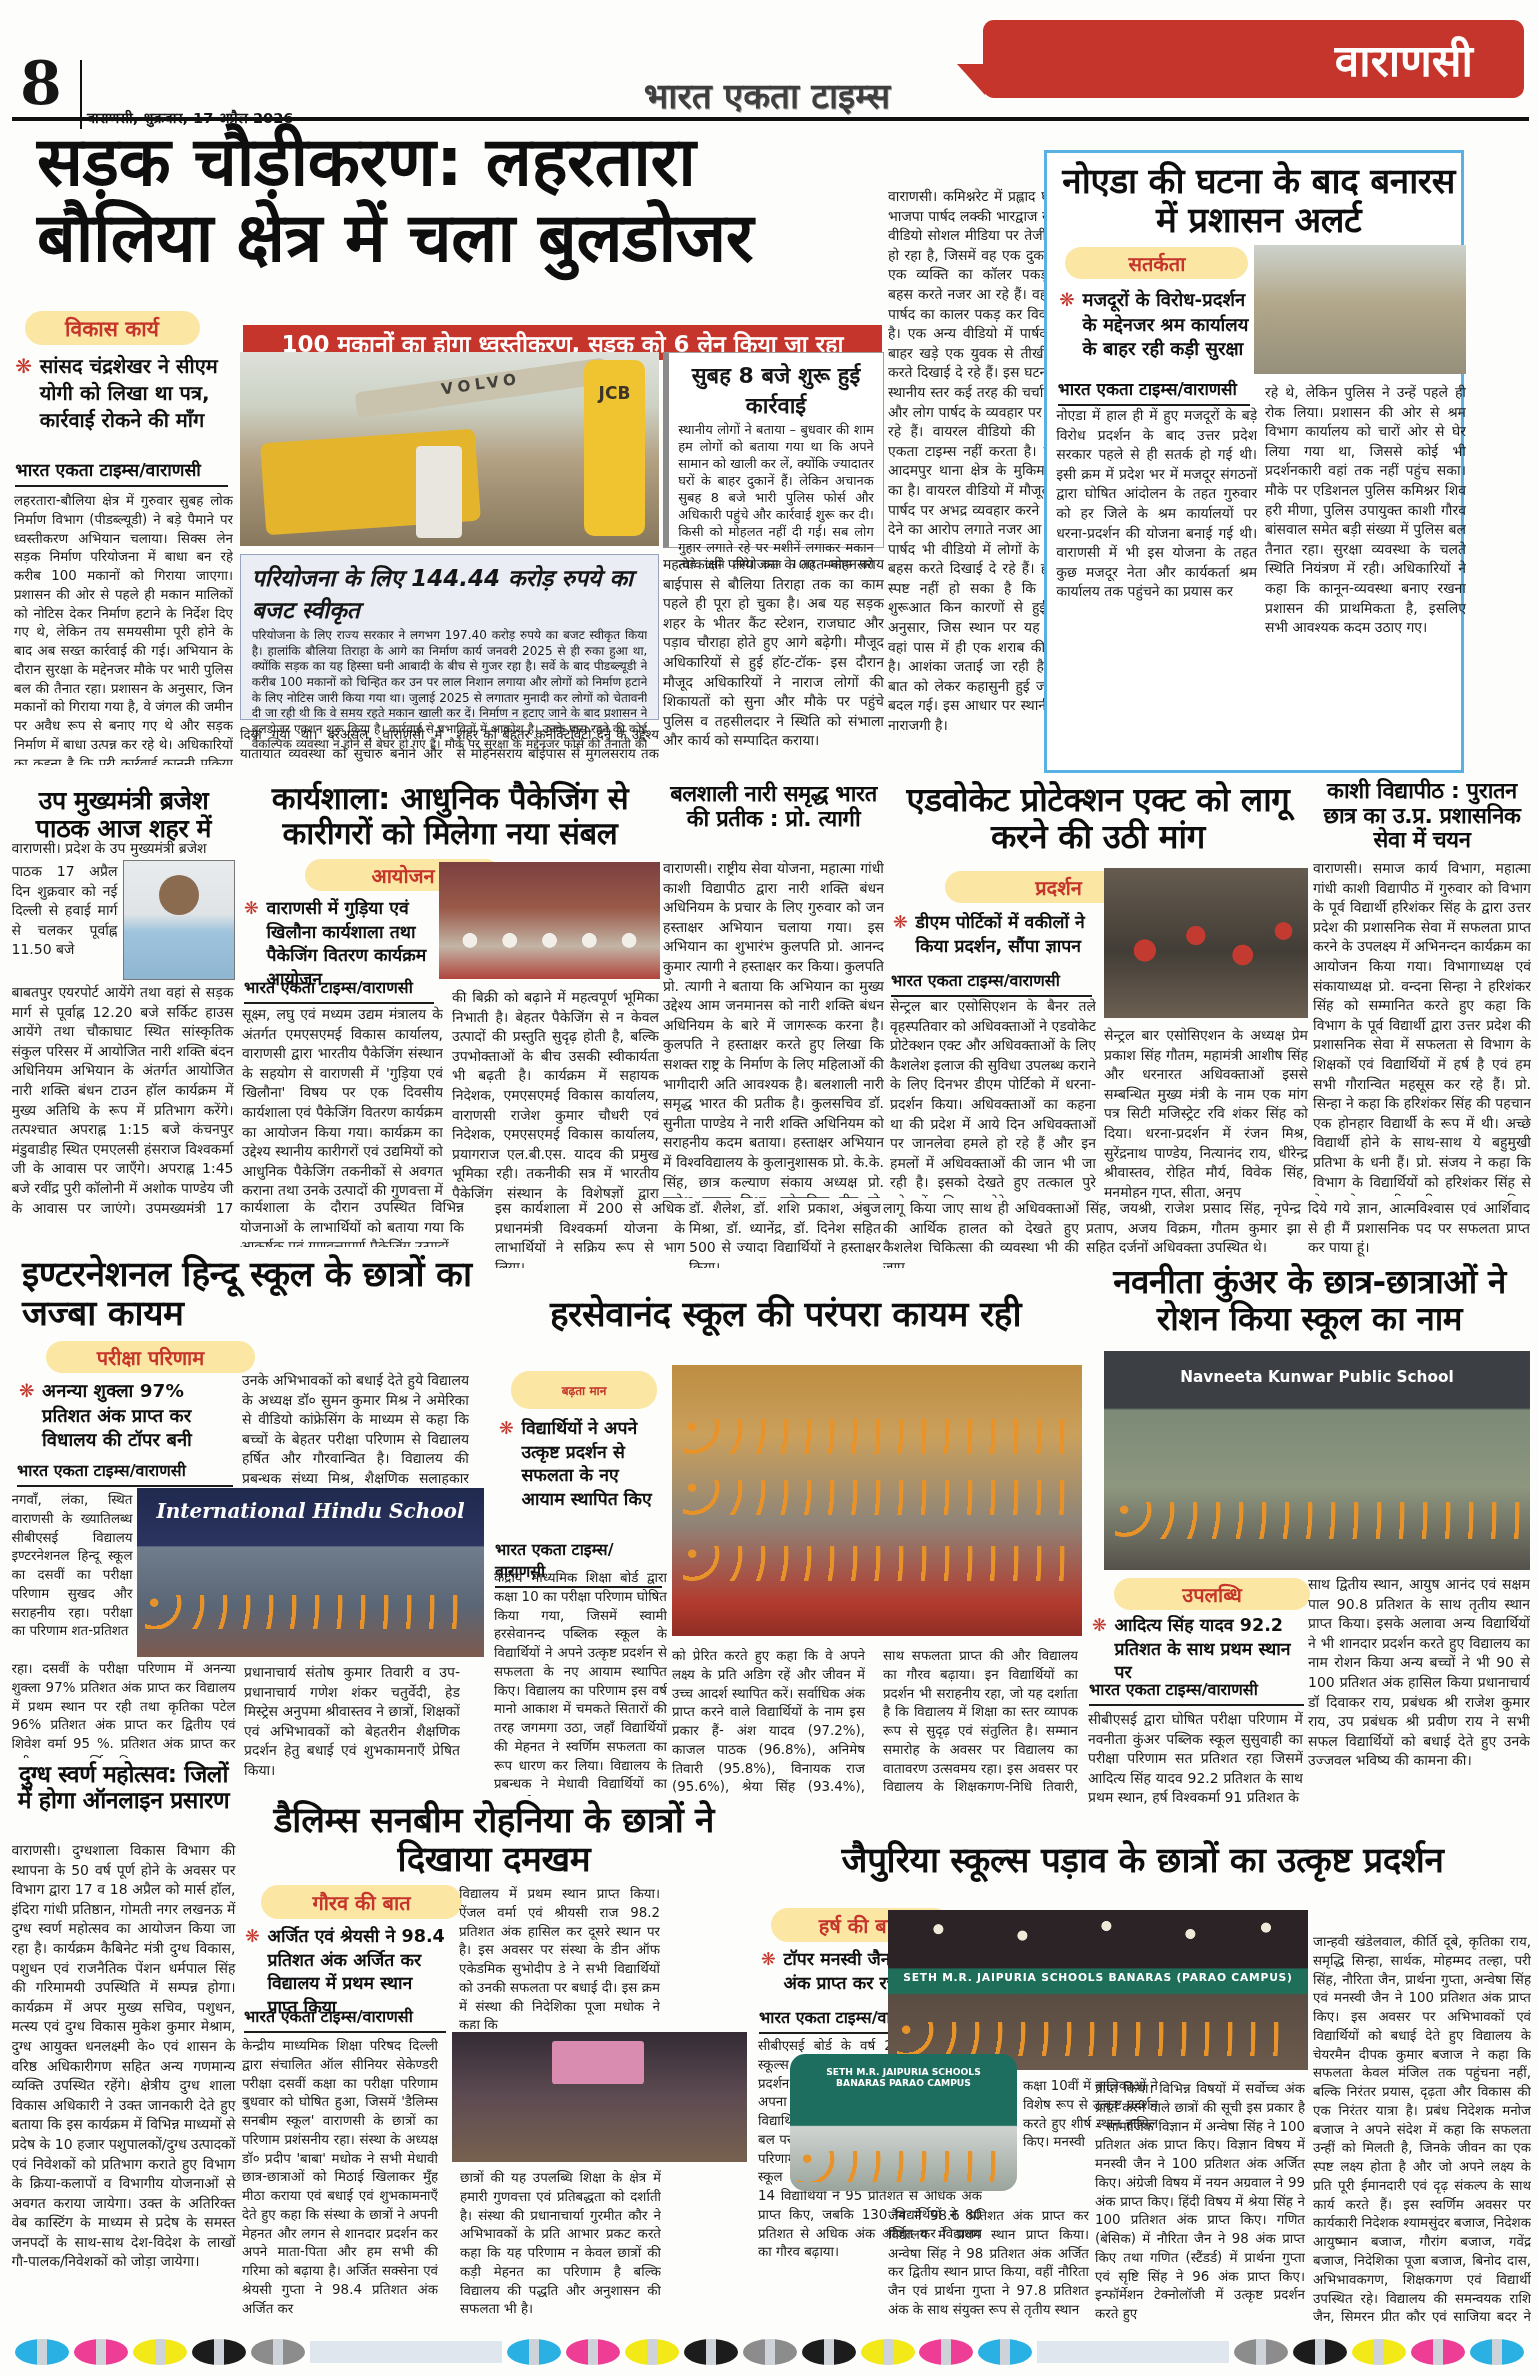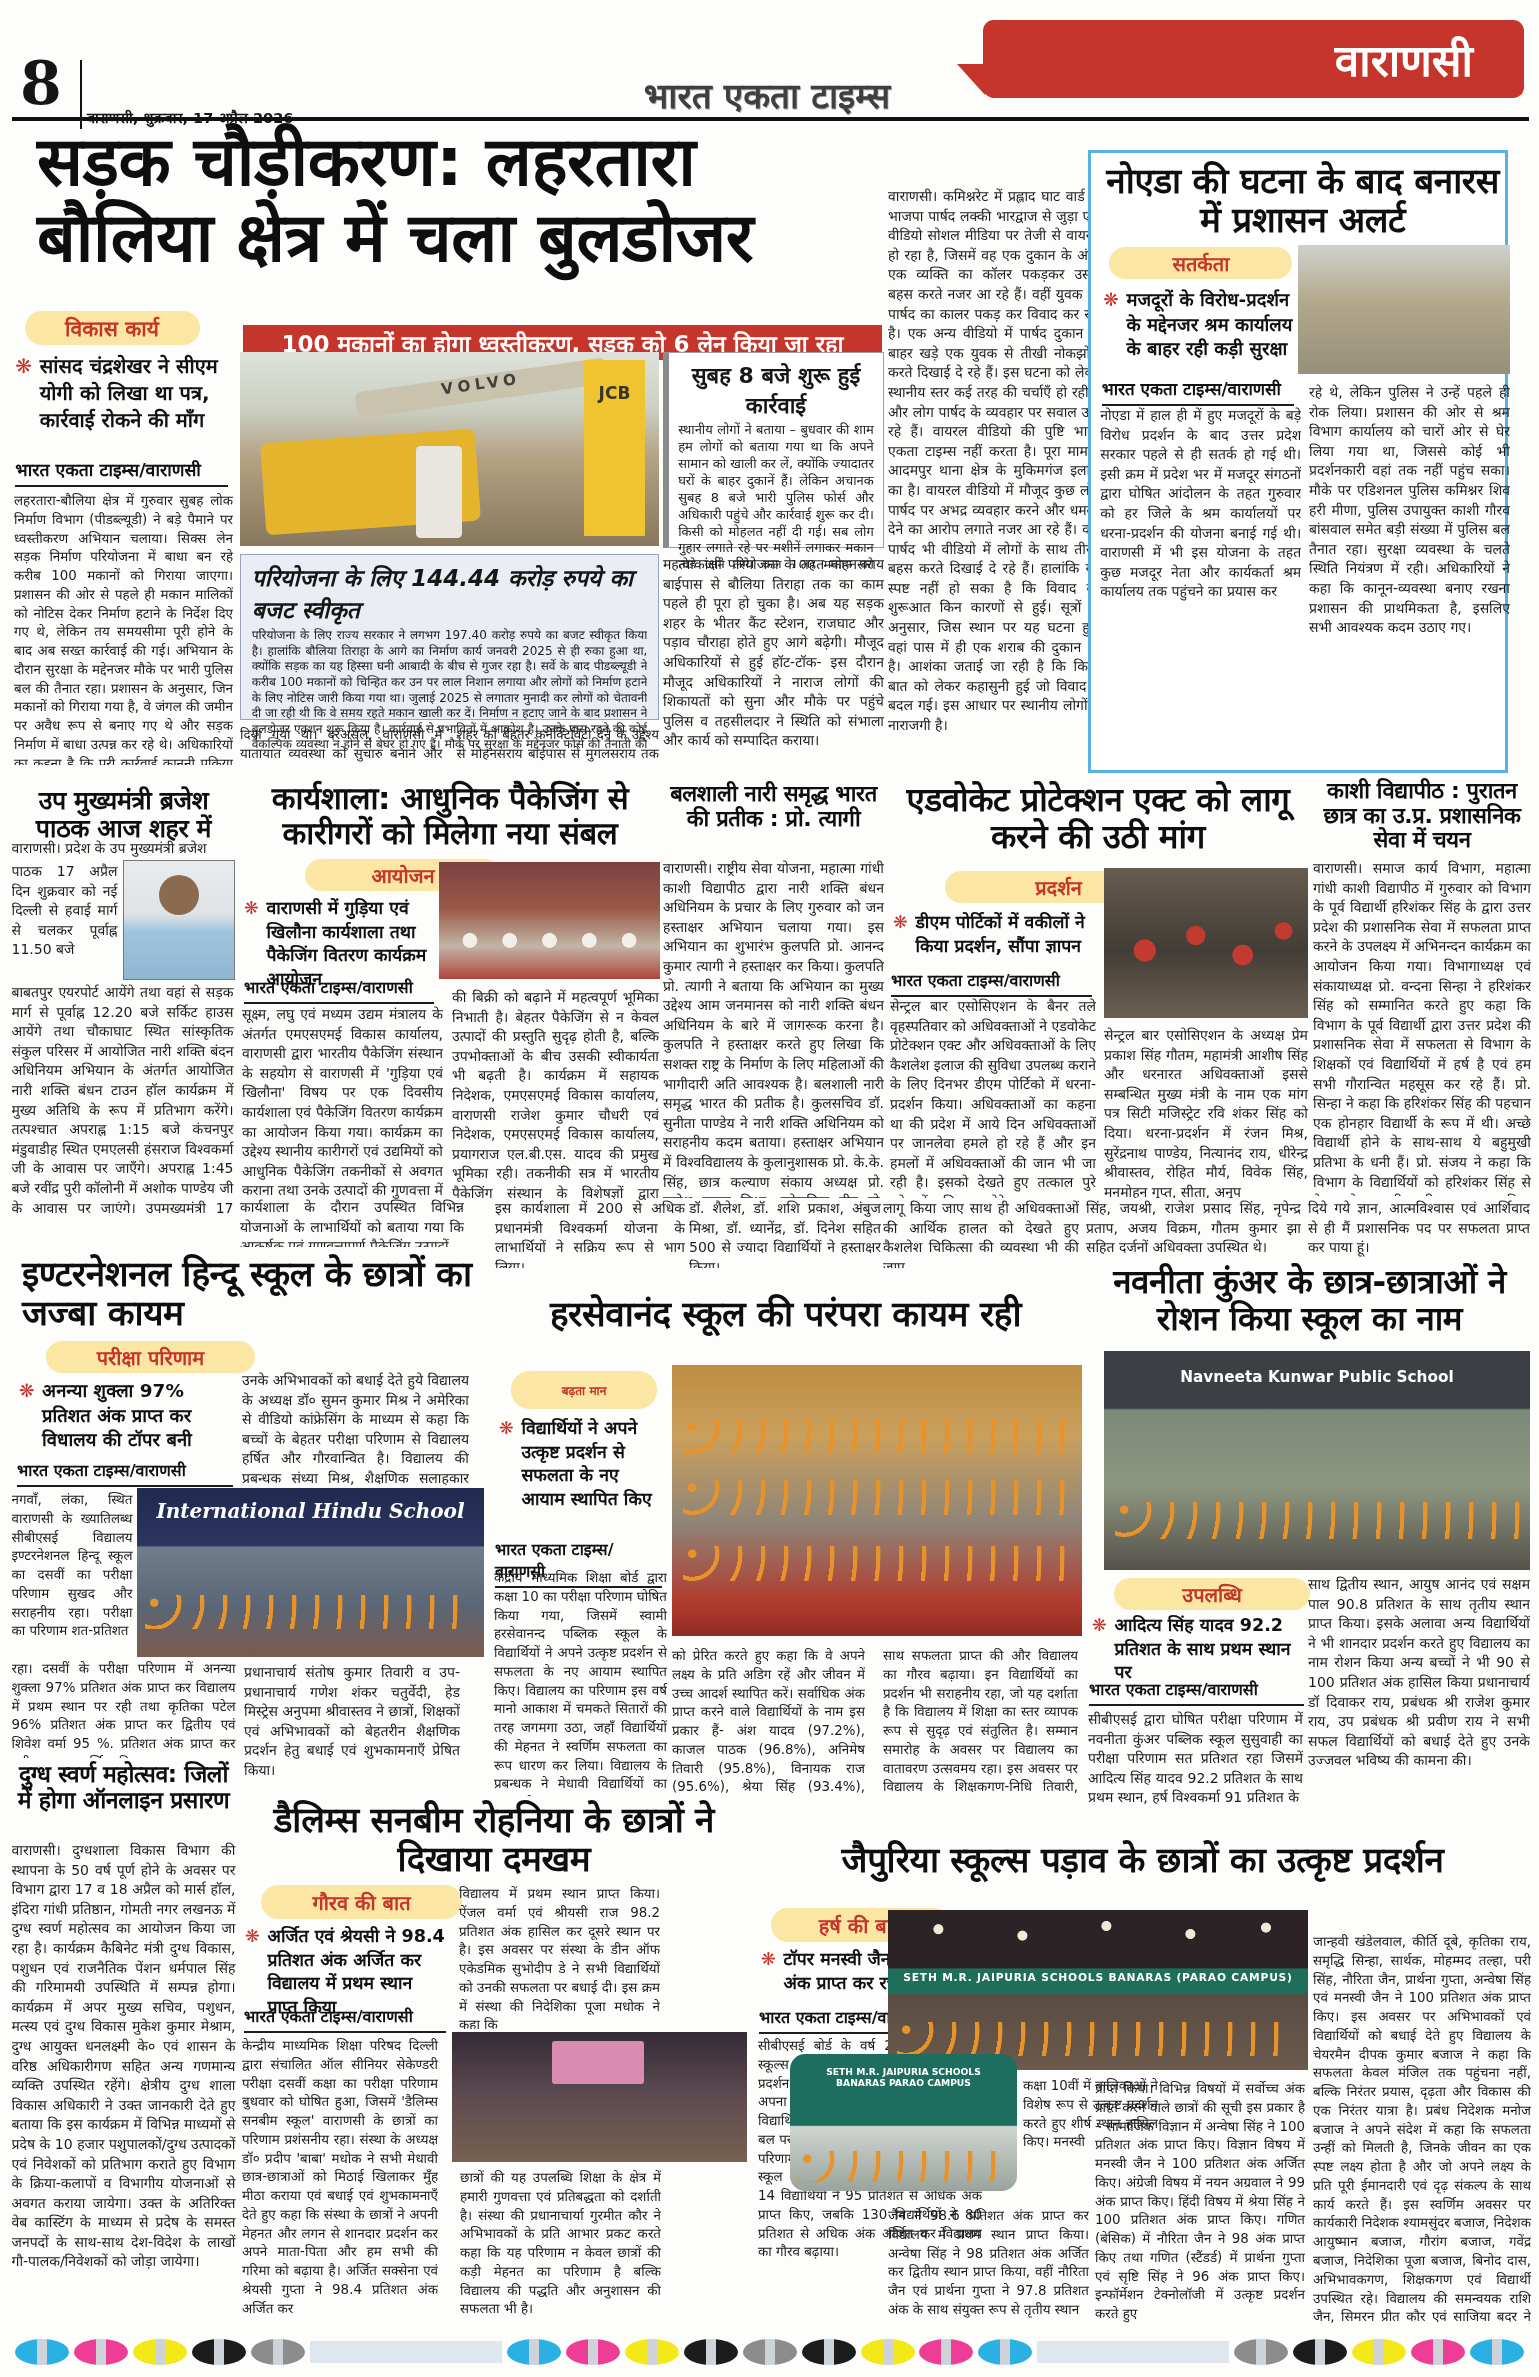--- a/index.html
+++ b/index.html
@@ -55,41 +55,41 @@
     <span>सांसद चंद्रशेखर ने सीएम योगी को लिखा था पत्र, कार्रवाई रोकने की माँग</span>
   </div>
   <div class="abs byline" style="left:15.3px;top:457px;width:213px;font-size:17.6px;">भारत एकता टाइम्स/वाराणसी</div>
   <div class="abs body" style="left:14px;top:492px;width:219px;height:273px;font-size:13.4px;">लहरतारा-बौलिया क्षेत्र में गुरुवार सुबह लोक निर्माण विभाग (पीडब्ल्यूडी) ने बड़े पैमाने पर ध्वस्तीकरण अभियान चलाया। सिक्स लेन सड़क निर्माण परियोजना में बाधा बन रहे करीब 100 मकानों को गिराया जाएगा। प्रशासन की ओर से पहले ही मकान मालिकों को नोटिस देकर निर्माण हटाने के निर्देश दिए गए थे, लेकिन तय समयसीमा पूरी होने के बाद अब सख्त कार्रवाई की गई। अभियान के दौरान सुरक्षा के मद्देनजर मौके पर भारी पुलिस बल की तैनात रहा। प्रशासन के अनुसार, जिन मकानों को गिराया गया है, वे जंगल की जमीन पर अवैध रूप से बनाए गए थे और सड़क निर्माण में बाधा उत्पन्न कर रहे थे। अधिकारियों का कहना है कि पूरी कार्रवाई कानूनी प्रक्रिया के तहत की गई है और पहले से ही प्रभावित लोगों को पर्याप्त समय</div>
 
   <div class="photo" style="left:240px;top:352px;width:419px;height:194px;background:linear-gradient(180deg,#dde1da 0%,#ccd1c4 28%,#b3a184 55%,#87775c 100%);">
     <div style="position:absolute;left:23px;top:84px;width:215px;height:92px;background:#e5b42d;border-radius:7.7px;transform:rotate(-4deg);"></div>
     <div style="position:absolute;left:115px;top:23px;width:253px;height:26px;background:#c9c3ae;border-radius:6.1px;transform:rotate(-8deg);">
       <span style="display:block;text-align:center;font-size:15.3px;font-weight:700;color:#42403a;letter-spacing:4.6px;">VOLVO</span>
     </div>
-    <div style="position:absolute;right:14px;top:7.7px;width:61px;height:176px;background:#f0c330;border-radius:1px;">
+    <div style="position:absolute;right:14px;top:7.7px;width:61px;height:176px;background:#f0c330;border-radius:10px;">
       <span style="display:block;margin-top:23px;text-align:center;font-size:17px;font-weight:800;color:#3a3528;">JCB</span>
     </div>
     <div style="position:absolute;left:176px;bottom:7.7px;width:46px;height:92px;background:#e9e6e0;border-radius:4.6px;"></div>
   </div>
 
   <div class="abs budget" style="left:240px;top:554px;width:419px;height:166px;padding:6.1px 10.7px;box-sizing:border-box;">
     <div style="font-size:23px;font-weight:800;font-style:italic;margin-bottom:3.1px;">परियोजना के लिए 144.44 करोड़ रुपये का बजट स्वीकृत</div>
     <div class="body" style="font-size:12px;line-height:1.3;height:123px;">परियोजना के लिए राज्य सरकार ने लगभग 197.40 करोड़ रुपये का बजट स्वीकृत किया है। हालांकि बौलिया तिराहा के आगे का निर्माण कार्य जनवरी 2025 से ही रुका हुआ था, क्योंकि सड़क का यह हिस्सा घनी आबादी के बीच से गुजर रहा है। सर्वे के बाद पीडब्ल्यूडी ने करीब 100 मकानों को चिन्हित कर उन पर लाल निशान लगाया और लोगों को निर्माण हटाने के लिए नोटिस जारी किया गया था। जुलाई 2025 से लगातार मुनादी कर लोगों को चेतावनी दी जा रही थी कि वे समय रहते मकान खाली कर दें। निर्माण न हटाए जाने के बाद प्रशासन ने बुलडोजर एक्शन शुरू किया है। कार्रवाई से प्रभावितों में आक्रोश है। उनके पास रहने की कोई वैकल्पिक व्यवस्था न होने से बेघर हो गए हैं। मौके पर सुरक्षा के मद्देनजर फोर्स की तैनाती की गई है। नगीना से सांसद चंद्रशेखर रावण ने सीएम योगी आदित्यनाथ को 29 जुलाई को एक पत्र लिखकर इस कार्रवाई पर रोक की मांग की थी।</div>
   </div>
   <div class="abs body" style="left:240px;top:726px;width:419px;height:51px;font-size:13.4px;column-count:2;column-gap:14px;">दिया गया था। दरअसल, वाराणसी में यातायात व्यवस्था को सुचारु बनाने और शहर को बेहतर कनेक्टिविटी देने के उद्देश्य से मोहनसराय बाईपास से मुगलसराय तक करीब 31 किलोमीटर लंबी 6 लेन सड़क का निर्माण किया जा रहा है। इस</div>
 
   <div class="abs boxframe" style="left:663px;top:352px;width:221px;height:196px;padding:6.1px 9.2px;box-sizing:border-box;">
     <div class="center" style="font-size:22px;font-weight:800;margin-bottom:3.1px;">सुबह 8 बजे शुरू हुई कार्रवाई</div>
     <div class="body" style="font-size:13px;line-height:1.3;height:146px;">स्थानीय लोगों ने बताया – बुधवार की शाम हम लोगों को बताया गया था कि अपने सामान को खाली कर लें, क्योंकि ज्यादातर घरों के बाहर दुकानें हैं। लेकिन अचानक सुबह 8 बजे भारी पुलिस फोर्स और अधिकारी पहुंचे और कार्रवाई शुरू कर दी। किसी को मोहलत नहीं दी गई। सब लोग गुहार लगाते रहे पर मशीनें लगाकर मकान तोड़े जाने लगे। कुल 100 मकान को नोटिस दी गयी थी। जिसमें से 41 मकान तोड़े जा रहे हैं।</div>
   </div>
   <div class="abs body" style="left:663px;top:555px;width:221px;height:222px;font-size:14px;">महत्वाकांक्षी परियोजना के तहत मोहनसराय बाईपास से बौलिया तिराहा तक का काम पहले ही पूरा हो चुका है। अब यह सड़क शहर के भीतर कैंट स्टेशन, राजघाट और पड़ाव चौराहा होते हुए आगे बढ़ेगी। मौजूद अधिकारियों से हुई हॉट-टॉक- इस दौरान मौजूद अधिकारियों ने नाराज लोगों की शिकायतों को सुना और मौके पर पहुंचे पुलिस व तहसीलदार ने स्थिति को संभाला और कार्य को सम्पादित कराया।</div>
 
   <div class="abs body" style="left:888px;top:187px;width:213px;height:586px;font-size:14px;">वाराणसी। कमिश्नरेट में प्रह्लाद घाट वार्ड के भाजपा पार्षद लक्की भारद्वाज से जुड़ा एक वीडियो सोशल मीडिया पर तेजी से वायरल हो रहा है, जिसमें वह एक दुकान के अंदर एक व्यक्ति का कॉलर पकड़कर उससे बहस करते नजर आ रहे हैं। वहीं युवक भी पार्षद का कालर पकड़ कर विवाद कर रहा है। एक अन्य वीडियो में पार्षद दुकान के बाहर खड़े एक युवक से तीखी नोकझोंक करते दिखाई दे रहे हैं। इस घटना को लेकर स्थानीय स्तर कई तरह की चर्चाएँ हो रही हैं और लोग पार्षद के व्यवहार पर सवाल उठा रहे हैं। वायरल वीडियो की पुष्टि भारत एकता टाइम्स नहीं करता है। पूरा मामला आदमपुर थाना क्षेत्र के मुकिमगंज इलाके का है। वायरल वीडियो में मौजूद कुछ लोग पार्षद पर अभद्र व्यवहार करने और धमकी देने का आरोप लगाते नजर आ रहे हैं। वहीं पार्षद भी वीडियो में लोगों के साथ तीखी बहस करते दिखाई दे रहे हैं। हालांकि यह स्पष्ट नहीं हो सका है कि विवाद की शुरूआत किन कारणों से हुई। सूत्रों के अनुसार, जिस स्थान पर यह घटना हुई, वहां पास में ही एक शराब की दुकान भी है। आशंका जताई जा रही है कि किसी बात को लेकर कहासुनी हुई जो विवाद में बदल गई। इस आधार पर स्थानीय लोगों में नाराजगी है।</div>
 
-  <div class="abs bluebox" style="left:1088px;top:150px;width:420px;height:623px;box-sizing:border-box;">
+  <div class="abs bluebox" style="left:1044px;top:150px;width:420px;height:623px;box-sizing:border-box;">
     <div class="hl center" style="position:absolute;left:10.7px;top:9.2px;width:402px;font-size:35px;">नोएडा की घटना के बाद बनारस में प्रशासन अलर्ट</div>
     <div class="badge" style="position:absolute;left:18.4px;top:94px;width:183px;height:32px;font-size:20px;">सतर्कता</div>
     <div class="pointer" style="position:absolute;left:12.3px;top:135px;width:192px;font-size:18.4px;">
       <span class="star" style="font-size:18.4px;">❋</span>
       <span>मजदूरों के विरोध-प्रदर्शन के मद्देनजर श्रम कार्यालय के बाहर रही कड़ी सुरक्षा</span>
     </div>
     <div class="byline" style="position:absolute;left:10.7px;top:224px;width:192px;font-size:17px;">भारत एकता टाइम्स/वाराणसी</div>
     <div class="photo crowd" style="left:207px;top:92px;width:212px;height:129px;background:linear-gradient(180deg,#cdd2cc 0%,#b2a78a 45%,#958f7b 100%);"></div>
     <div class="body" style="position:absolute;left:9.2px;top:253px;width:201px;height:357px;font-size:14px;">नोएडा में हाल ही में हुए मजदूरों के बड़े विरोध प्रदर्शन के बाद उत्तर प्रदेश सरकार पहले से ही सतर्क हो गई थी। इसी क्रम में प्रदेश भर में मजदूर संगठनों द्वारा घोषित आंदोलन के तहत गुरुवार को हर जिले के श्रम कार्यालयों पर धरना-प्रदर्शन की योजना बनाई गई थी। वाराणसी में भी इस योजना के तहत कुछ मजदूर नेता और कार्यकर्ता श्रम कार्यालय तक पहुंचने का प्रयास कर</div>
     <div class="body" style="position:absolute;left:218px;top:230px;width:201px;height:380px;font-size:14px;">रहे थे, लेकिन पुलिस ने उन्हें पहले ही रोक लिया। प्रशासन की ओर से श्रम विभाग कार्यालय को चारों ओर से घेर लिया गया था, जिससे कोई भी प्रदर्शनकारी वहां तक नहीं पहुंच सका। मौके पर एडिशनल पुलिस कमिश्नर शिव हरी मीणा, पुलिस उपायुक्त काशी गौरव बांसवाल समेत बड़ी संख्या में पुलिस बल तैनात रहा। सुरक्षा व्यवस्था के चलते स्थिति नियंत्रण में रही। अधिकारियों ने कहा कि कानून-व्यवस्था बनाए रखना प्रशासन की प्राथमिकता है, इसलिए सभी आवश्यक कदम उठाए गए।</div>

